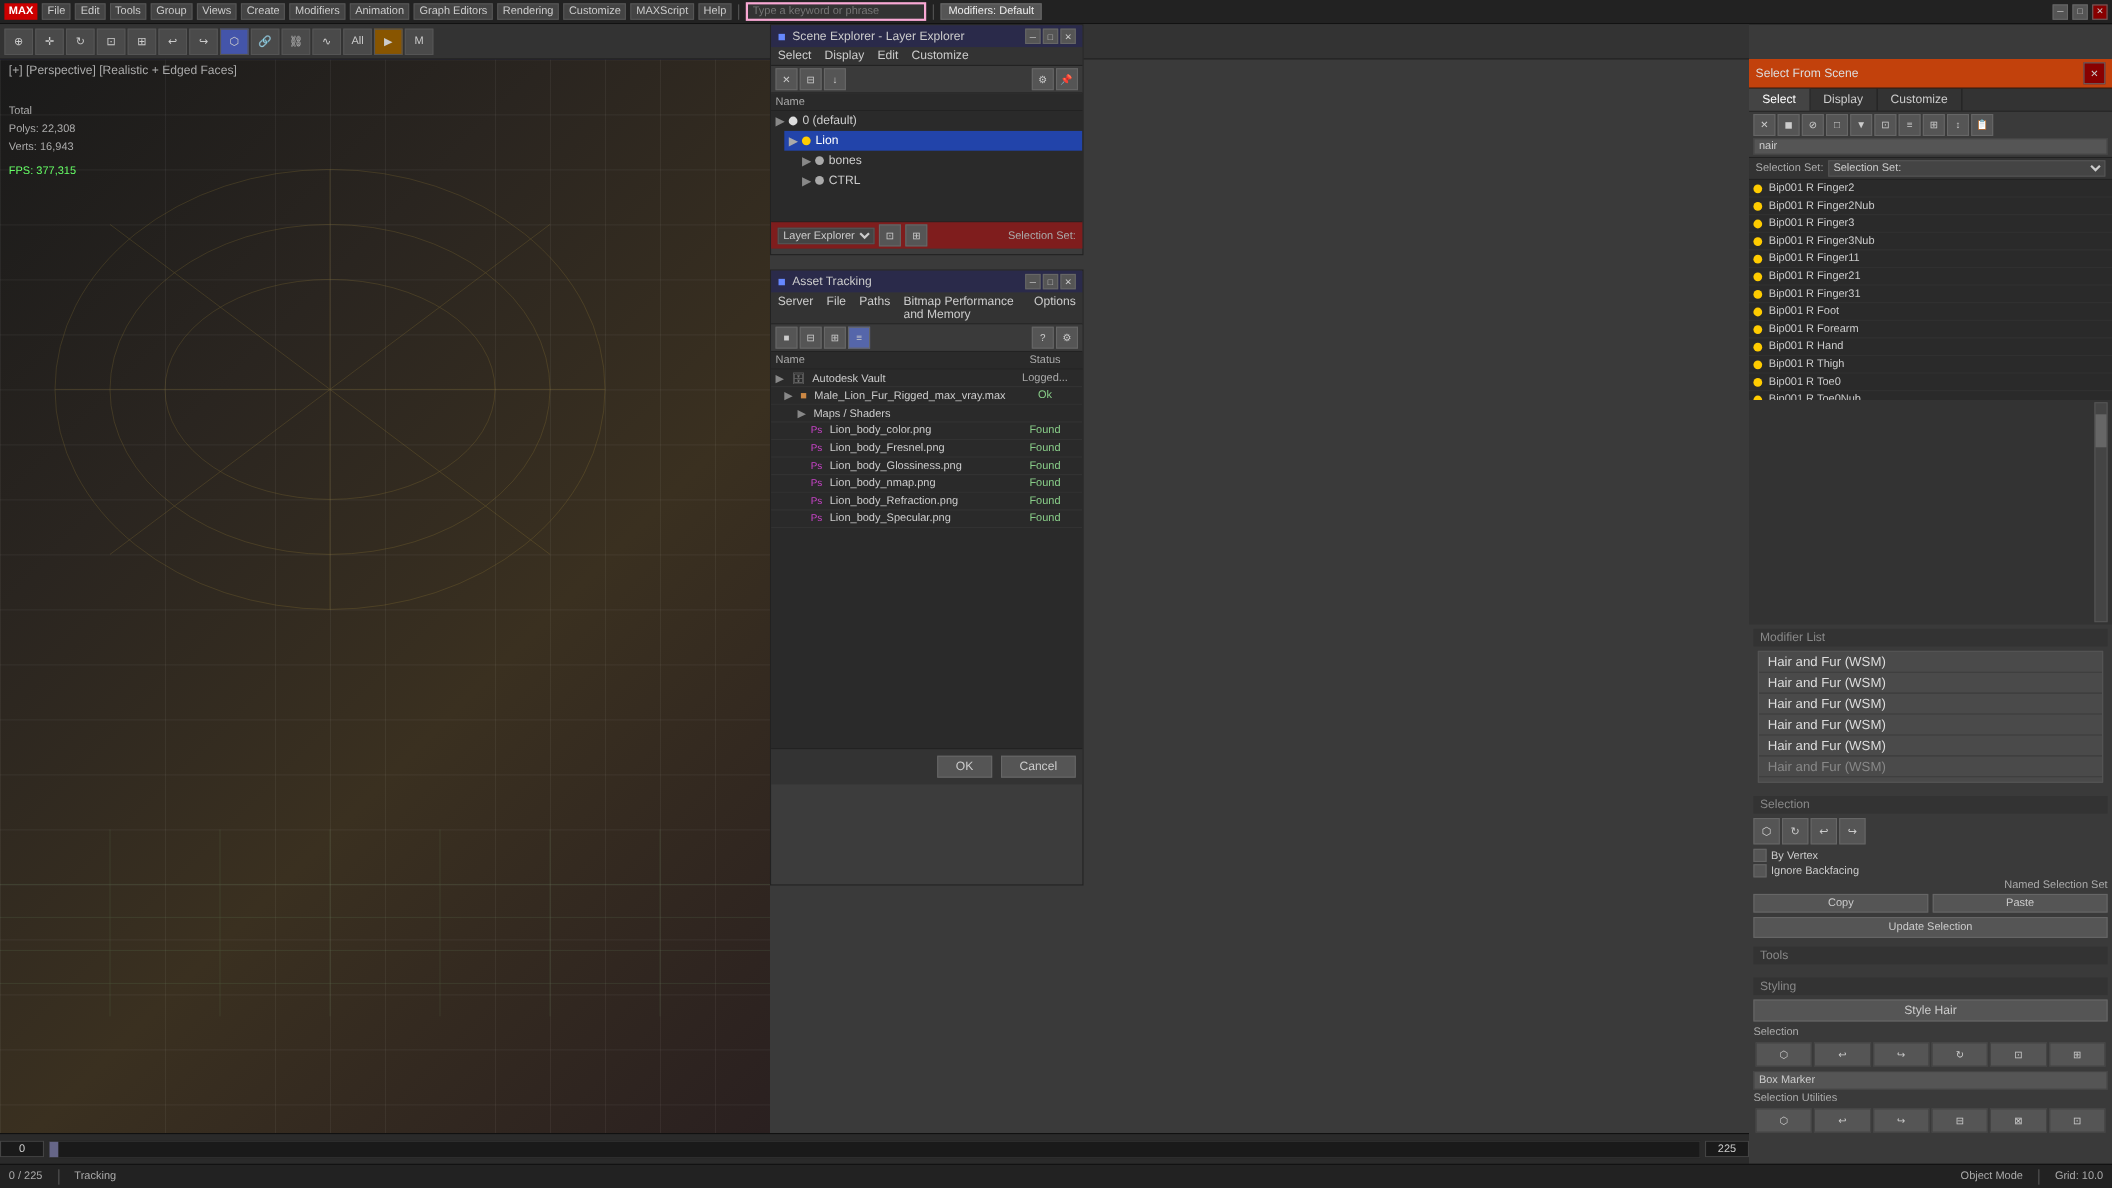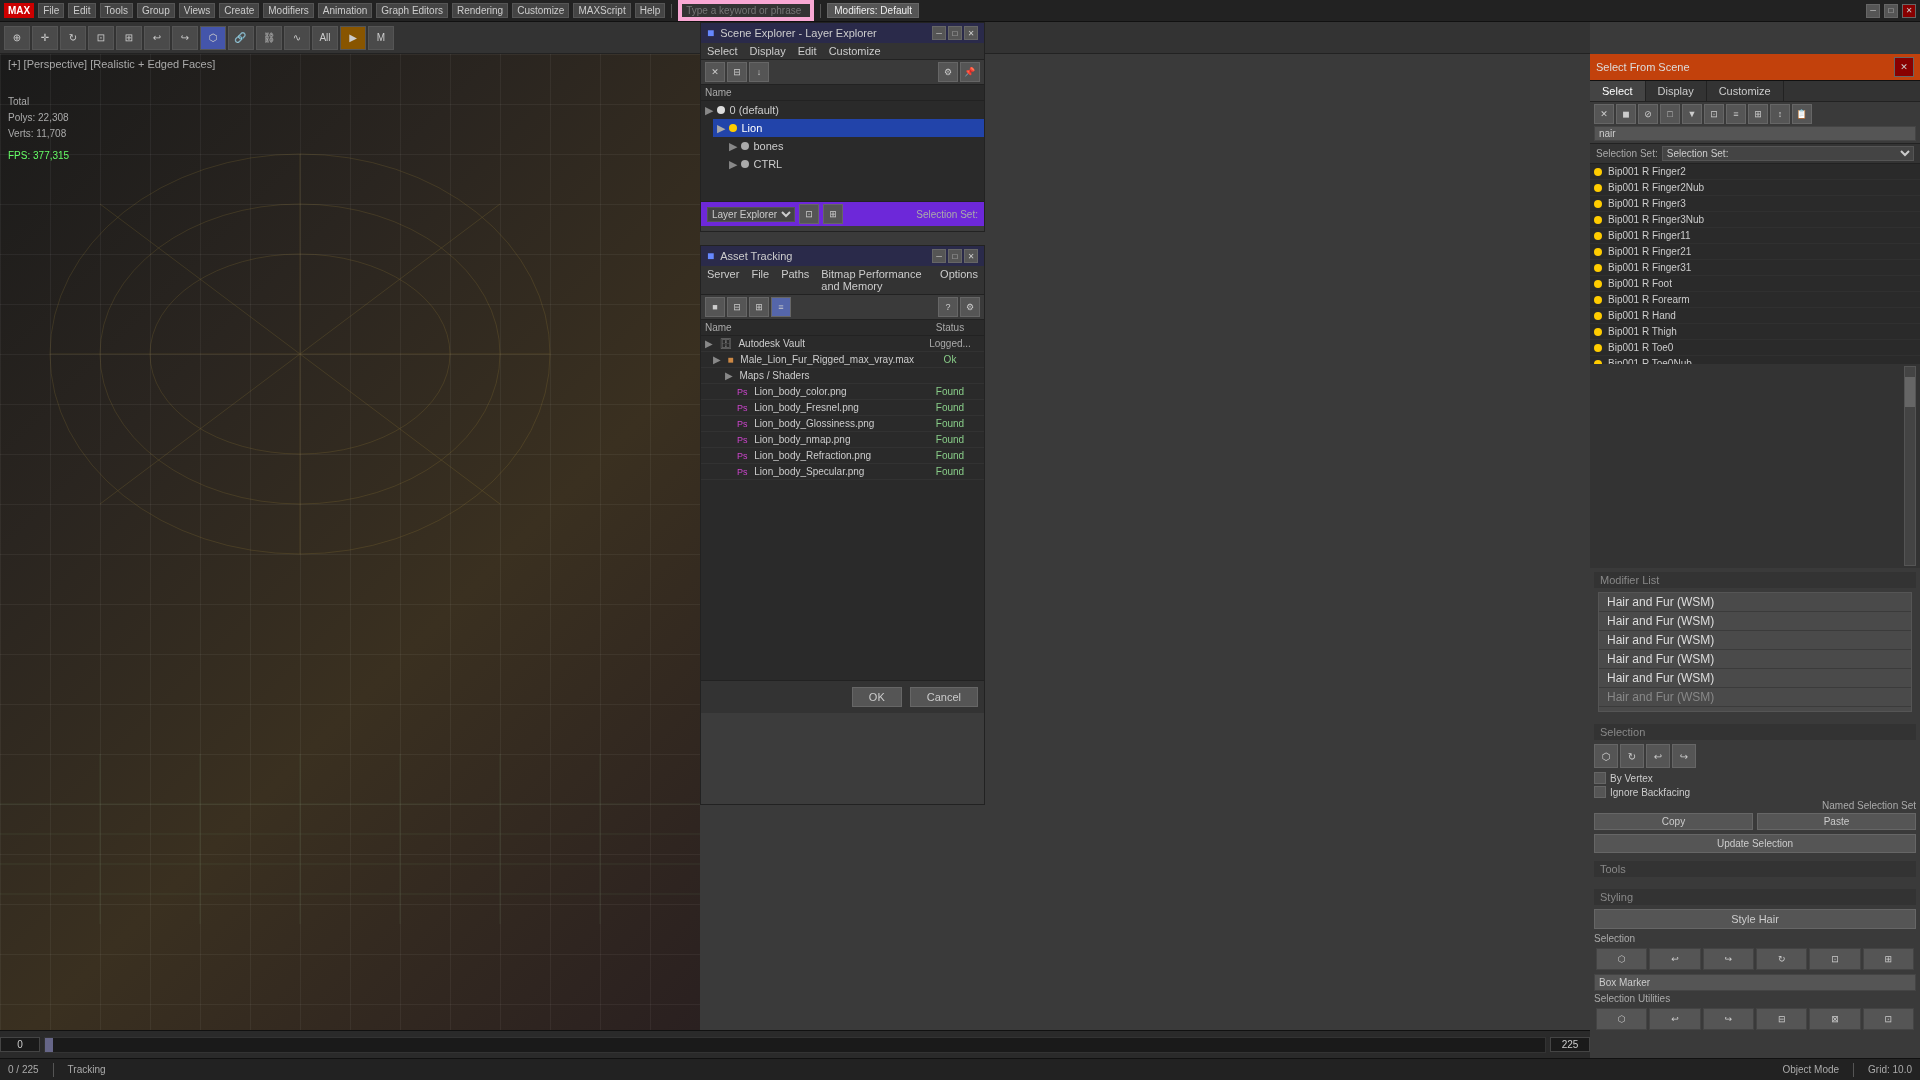--- a/index.html
+++ b/index.html
@@ -35,25 +35,25 @@
     .tb-logo {
       background: #c00;
       color: #fff;
       font-weight: bold;
       font-size: 10px;
       padding: 2px 4px;
     }
     .tb-sep { width: 1px; height: 14px; background: #555; margin: 0 2px; }
     .tb-input {
       background: #333;
-      border: 4px solid #f9a8d4;
+      border: 2px solid #f9a8d4;
       color: #ccc;
       font-size: 10px;
       padding: 1px 4px;
-      width: 136px;
+      width: 164px;
     }
     .tb-workspace {
       background: #555;
       border: 1px solid #666;
       color: #eee;
       font-size: 10px;
       padding: 1px 6px;
     }
 
     
@@ -274,21 +274,21 @@
       flex-shrink: 0;
     }
     .se-dot.yellow { background: #ffcc00; }
     .se-dot.white { background: #dddddd; }
 
     .se-footer {
       display: flex;
       align-items: center;
       justify-content: space-between;
       padding: 2px 6px;
-      background: #6d28d9;
+      background: #7f1d1d;
       font-size: 10px;
       color: #aaa;
       border-top: 1px solid #222;
     }
 
     
     #asset-tracking {
       position: absolute;
       top: 245px;
       left: 700px;
@@ -598,21 +598,21 @@
       <line x1="400" y1="700" x2="400" y2="870"></line>
       <line x1="500" y1="700" x2="500" y2="870"></line>
       <line x1="600" y1="700" x2="600" y2="870"></line>
     </g>
   </svg>
 
   <div id="viewport-label">[+] [Perspective] [Realistic + Edged Faces]</div>
   <div class="viewport-stats">
     <div>Total</div>
     <div><span>Polys:</span> <span>22,308</span></div>
-    <div><span>Verts:</span> <span>11,708</span></div>
+    <div><span>Verts:</span> <span>16,943</span></div>
   </div>
   <div class="fps-display">FPS: 377,315</div>
 </div>
 
 <div id="scene-explorer">
   <div class="window-titlebar">
     <div style="display:flex;align-items:center;gap:6px;">
       <span style="color:#6688ff;font-size:12px;">■</span>
       <span>Scene Explorer - Layer Explorer</span>
     </div>

